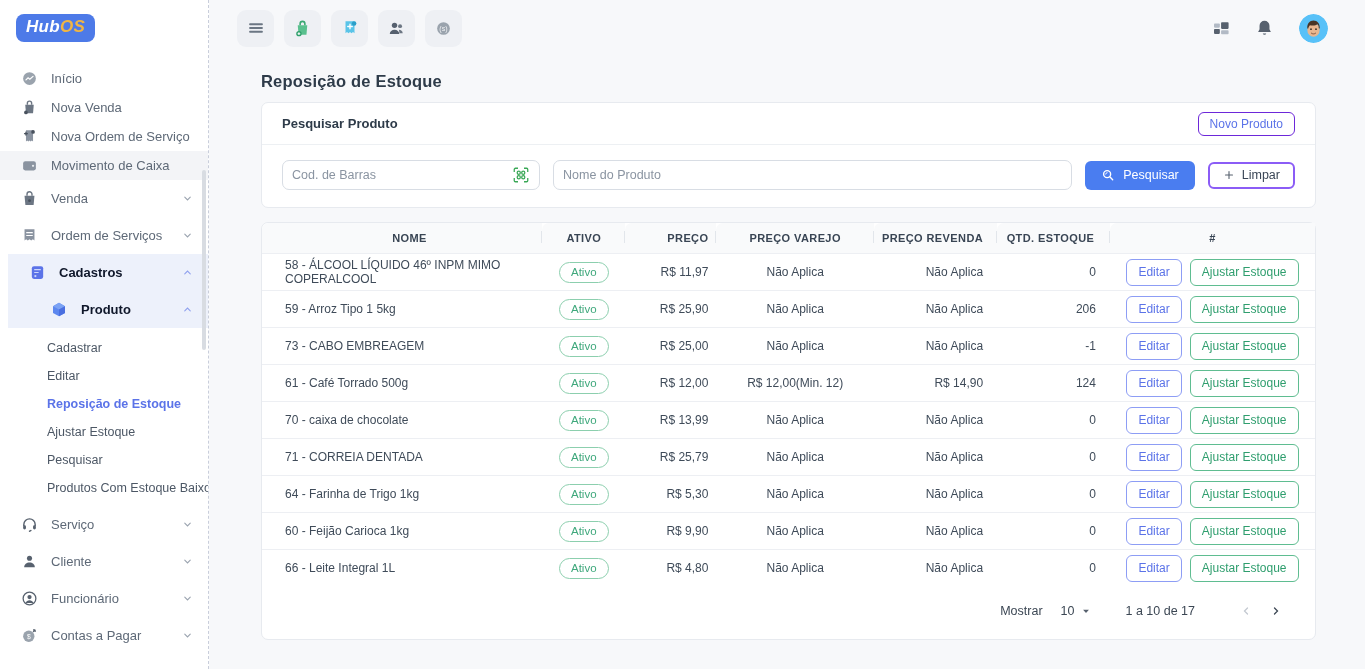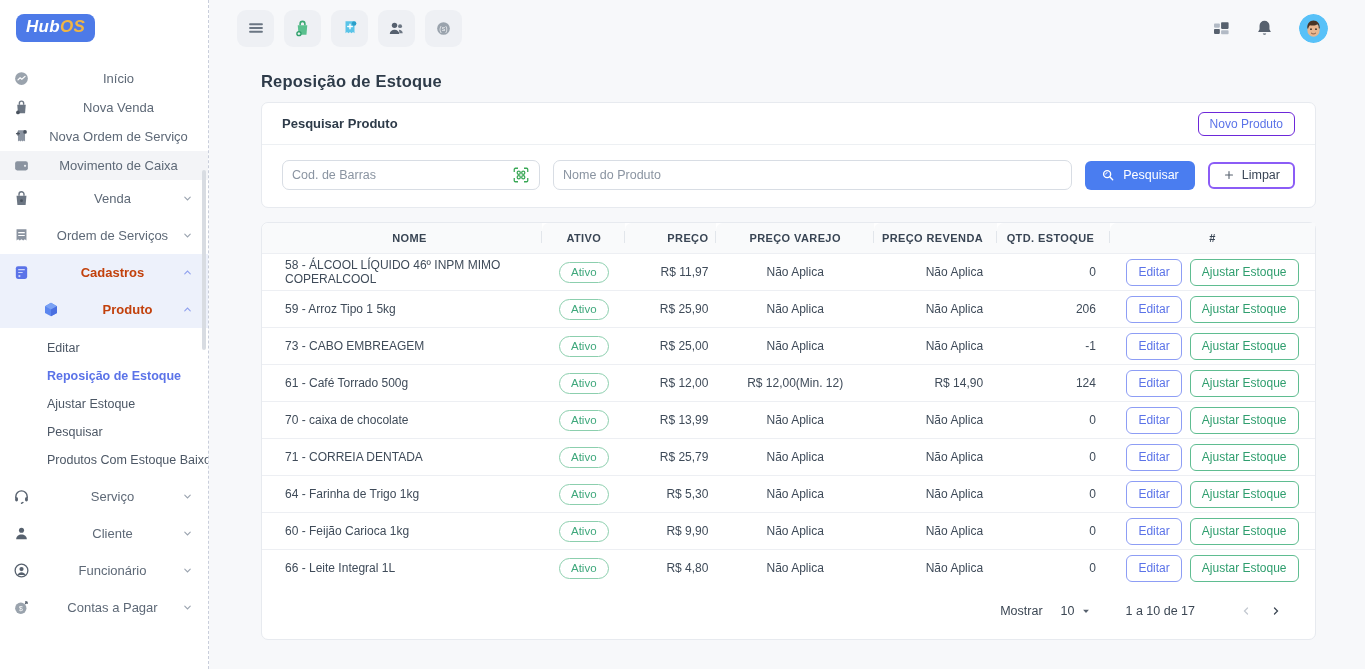--- a/index.html
+++ b/index.html
@@ -9,25 +9,25 @@
 
   
   .sidebar { position:relative; width:209px; min-width:209px; height:669px; background:#ffffff;
              border-right:1px dashed #c9cedb; overflow:hidden; }
   .logo { display:inline-flex; align-items:center; margin:14px 16px 0 16px; background:#4d7ae8;
           border-radius:8px; padding:3px 10px 5px; font-weight:bold; font-style:italic;
           font-size:17px; letter-spacing:.3px; cursor:pointer; }
   .logo .hub { color:#ffffff; }
   .logo .os  { color:#f0b544; }
   .nav { margin-top:22px; }
-  .nav-item { display:flex; align-items:center; height:29px; padding:0 14px 0 12px;
-              font-size:13px; color:#5e6977; cursor:pointer;text-align:center; }
+  .nav-item { display:flex; align-items:center; height:29px; padding:0 14px 0 20px;
+              font-size:13px; color:#5e6977; cursor:pointer; }
   .nav-item.group { height:37px; }
   .nav-item.hl  { background:#f3f4f7; }
-  .nav-item.blue { background:#edf1fb; color:#c2410c; font-weight:bold; }
+  .nav-item.blue { background:#edf1fb; color:#0f172a; font-weight:bold;margin-left:8px; }
   .nav-item .nav-icon { width:18px; height:18px; margin-right:13px; display:flex; align-items:center; justify-content:center; flex:0 0 18px; }
   .nav-item.ind1 { padding-left:42px; }
   .nav-label { flex:1; white-space:nowrap; }
   .nav-chev { width:12px; height:12px; color:#9aa3af; display:flex; align-items:center; }
   .nav-item.blue .nav-chev { color:#8fa0ee; }
   .nav-sub { height:28px; display:flex; align-items:center; padding-left:47px; font-size:12.5px;
              color:#4c5765; cursor:pointer; white-space:nowrap; }
   .nav-sub.active { color:#5b73e8; font-weight:bold; }
   .subwrap { margin:6px 0 4px; }
   .side-scroll { position:absolute; right:2px; top:170px; width:4px; height:180px;
@@ -195,20 +195,21 @@
             </svg>
           </span>
           <span class="nav-label">Produto</span>
           <span class="nav-chev">
             <svg width="11" height="11" viewBox="0 0 24 24" fill="none" stroke="currentColor" stroke-width="2.4" stroke-linecap="round">
               <path d="M6 15l6-6 6 6"></path>
             </svg>
           </span>
         </div>
         <div class="subwrap">
+          <div class="nav-sub">Cadastrar</div>
           <div class="nav-sub">Editar</div>
           <div class="nav-sub active">Reposição de Estoque</div>
           <div class="nav-sub">Ajustar Estoque</div>
           <div class="nav-sub">Pesquisar</div>
           <div class="nav-sub">Produtos Com Estoque Baixo</div>
         </div>
         <div class="nav-item group">
           <span class="nav-icon">
             <svg width="17" height="17" viewBox="0 0 24 24" fill="none" stroke="#57616e" stroke-width="2">
               <path d="M4 14v-2a8 8 0 0 1 16 0v2"></path>

